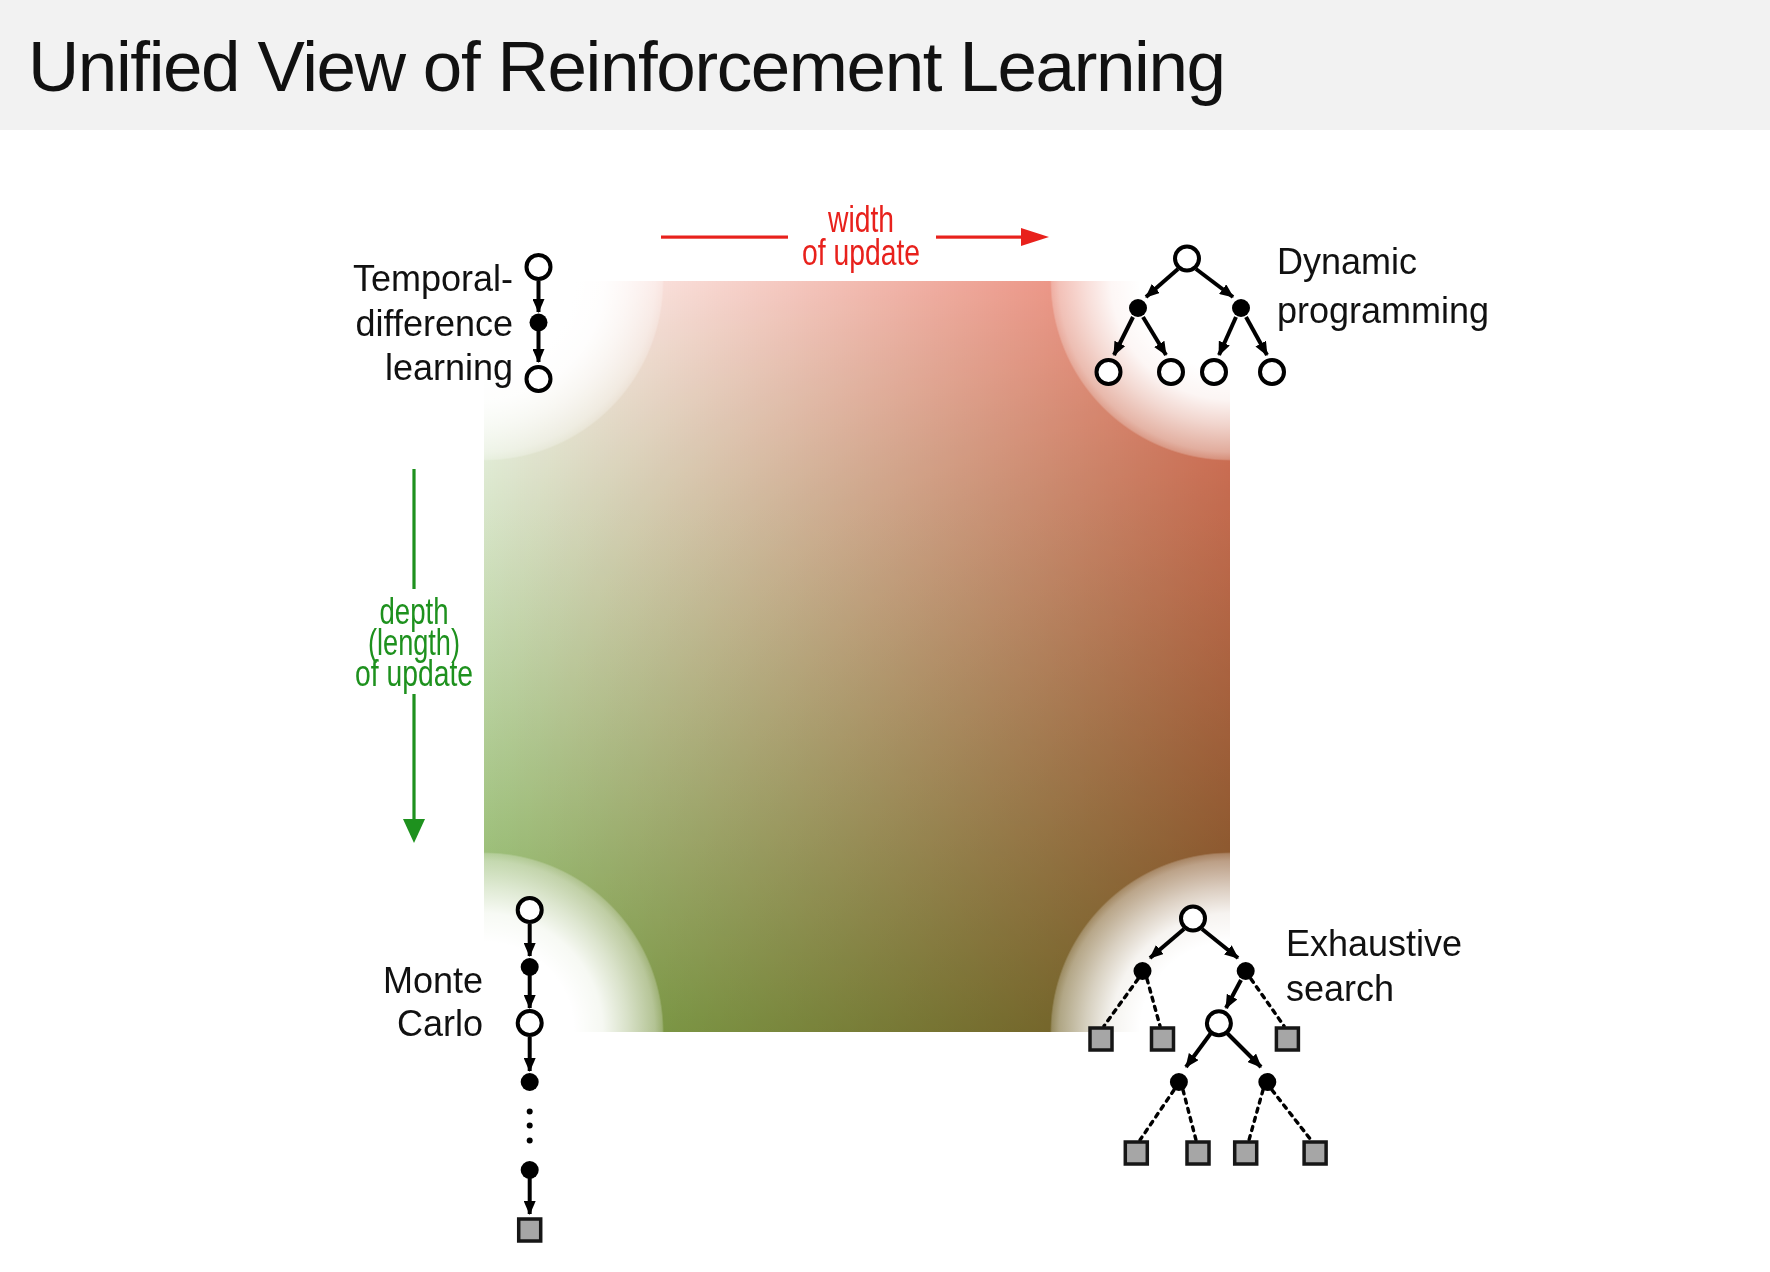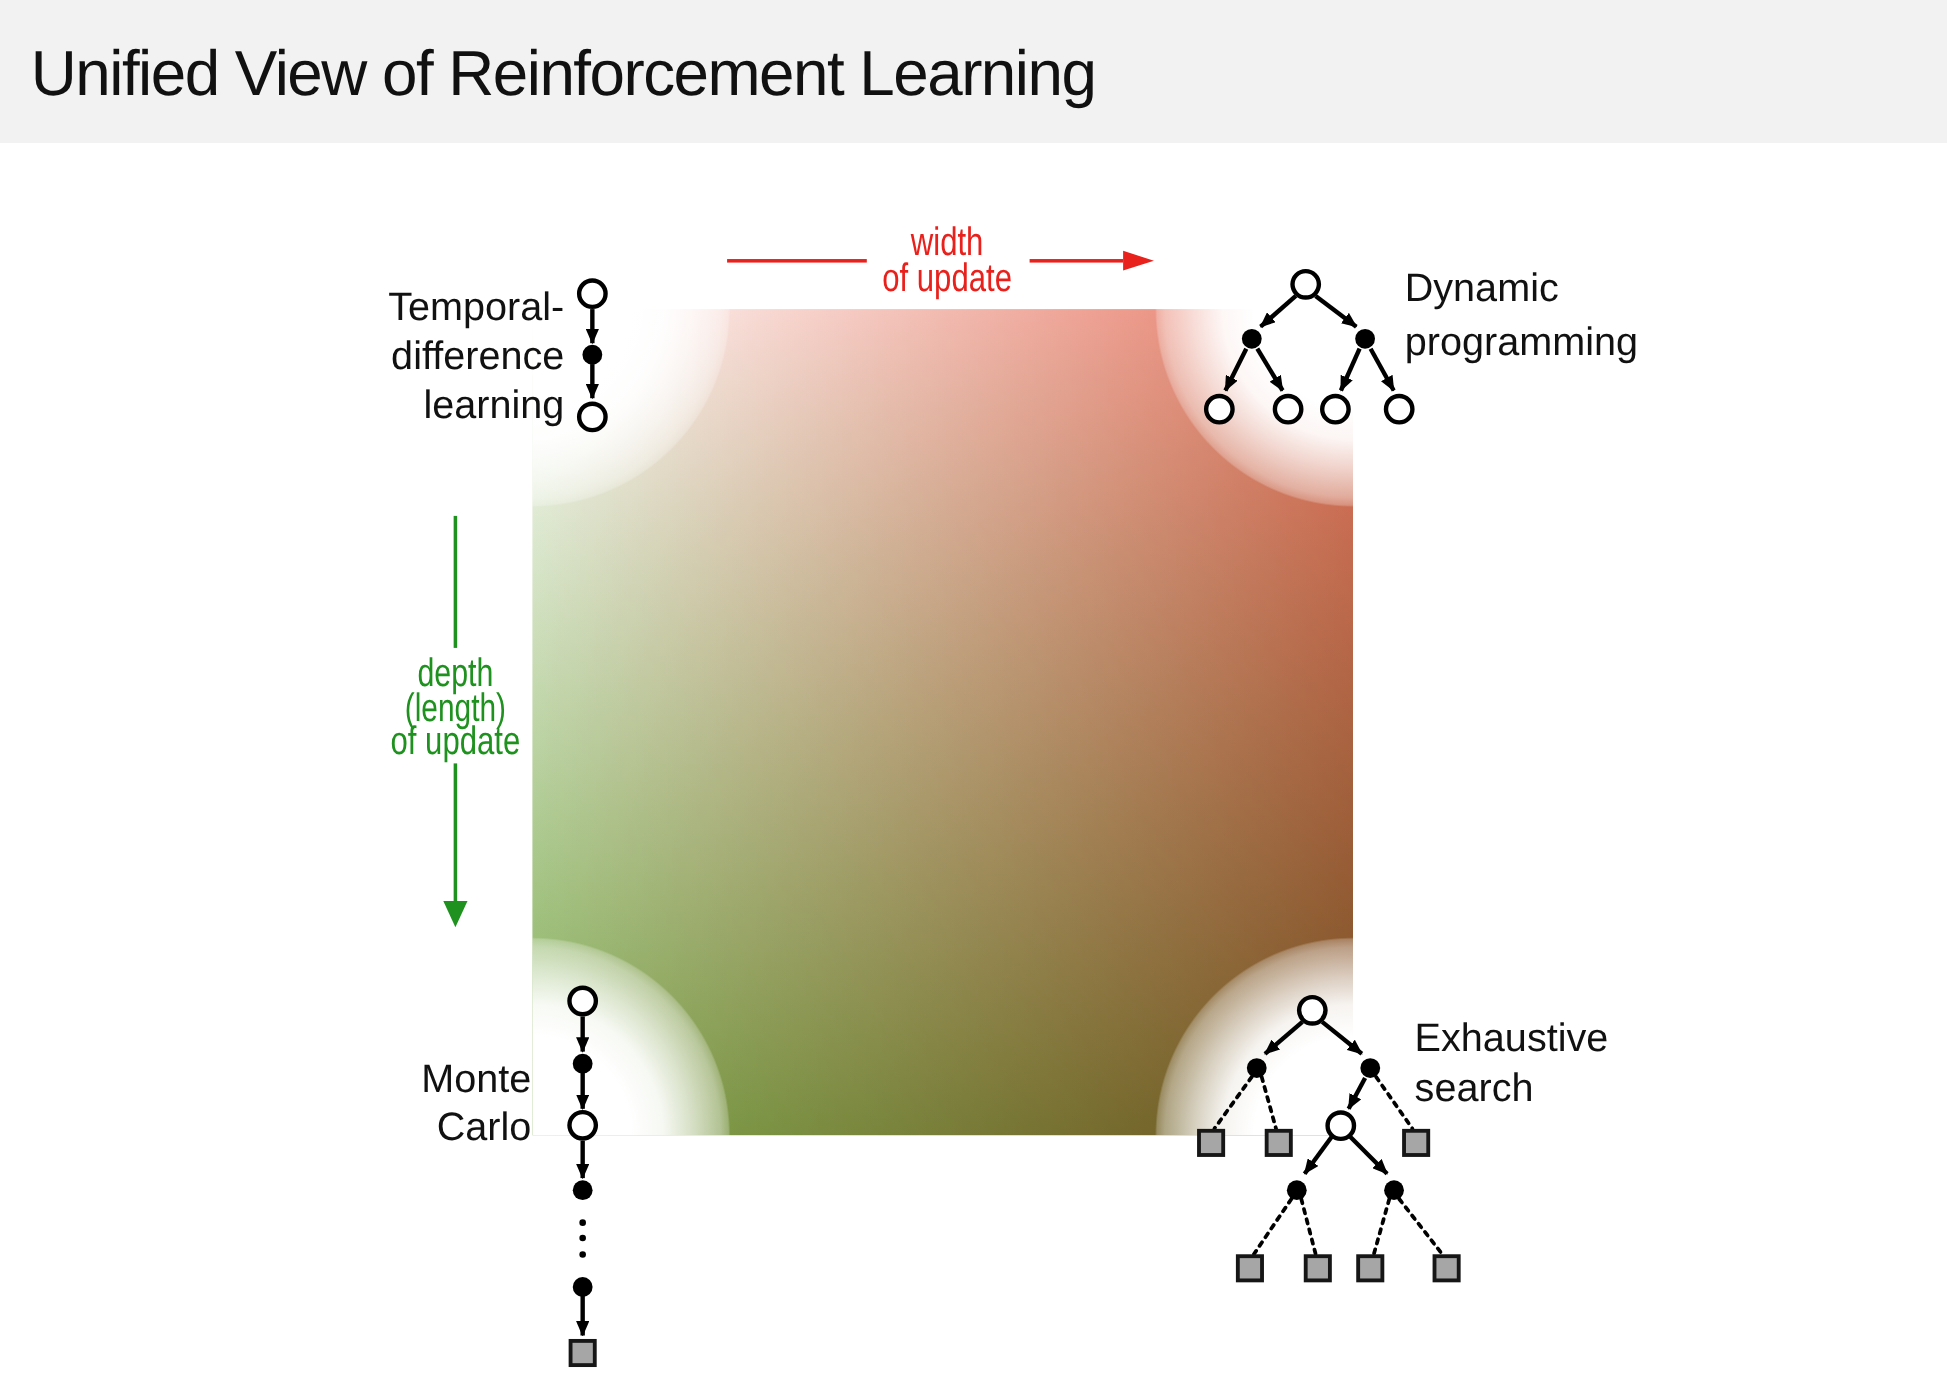--- a/index.html
+++ b/index.html
@@ -1,19 +1,19 @@
 <!DOCTYPE html>
 <html><head>
 <meta charset="utf-8">
 <style>
   html,body{margin:0;padding:0;}
   body{width:1770px;height:1272px;position:relative;background:#ffffff;overflow:hidden;
        font-family:"Liberation Sans",sans-serif;}
   .titlebar{position:absolute;left:0;top:0;width:1770px;height:130px;background:#f2f2f2;}
-  .titlebar span{position:absolute;left:28px;top:2px;line-height:129px;font-size:58px;
+  .titlebar span{position:absolute;left:28px;top:2px;line-height:129px;font-size:71px;
        letter-spacing:-1.4px;color:#111;}
   svg{position:absolute;left:0;top:0;}
 </style>
 </head>
 <body>
 <div class="titlebar">
     <span>Unified View of Reinforcement Learning</span>
   </div>
 <svg width="1770" height="1272" viewBox="0 0 1770 1272">
   <defs>

